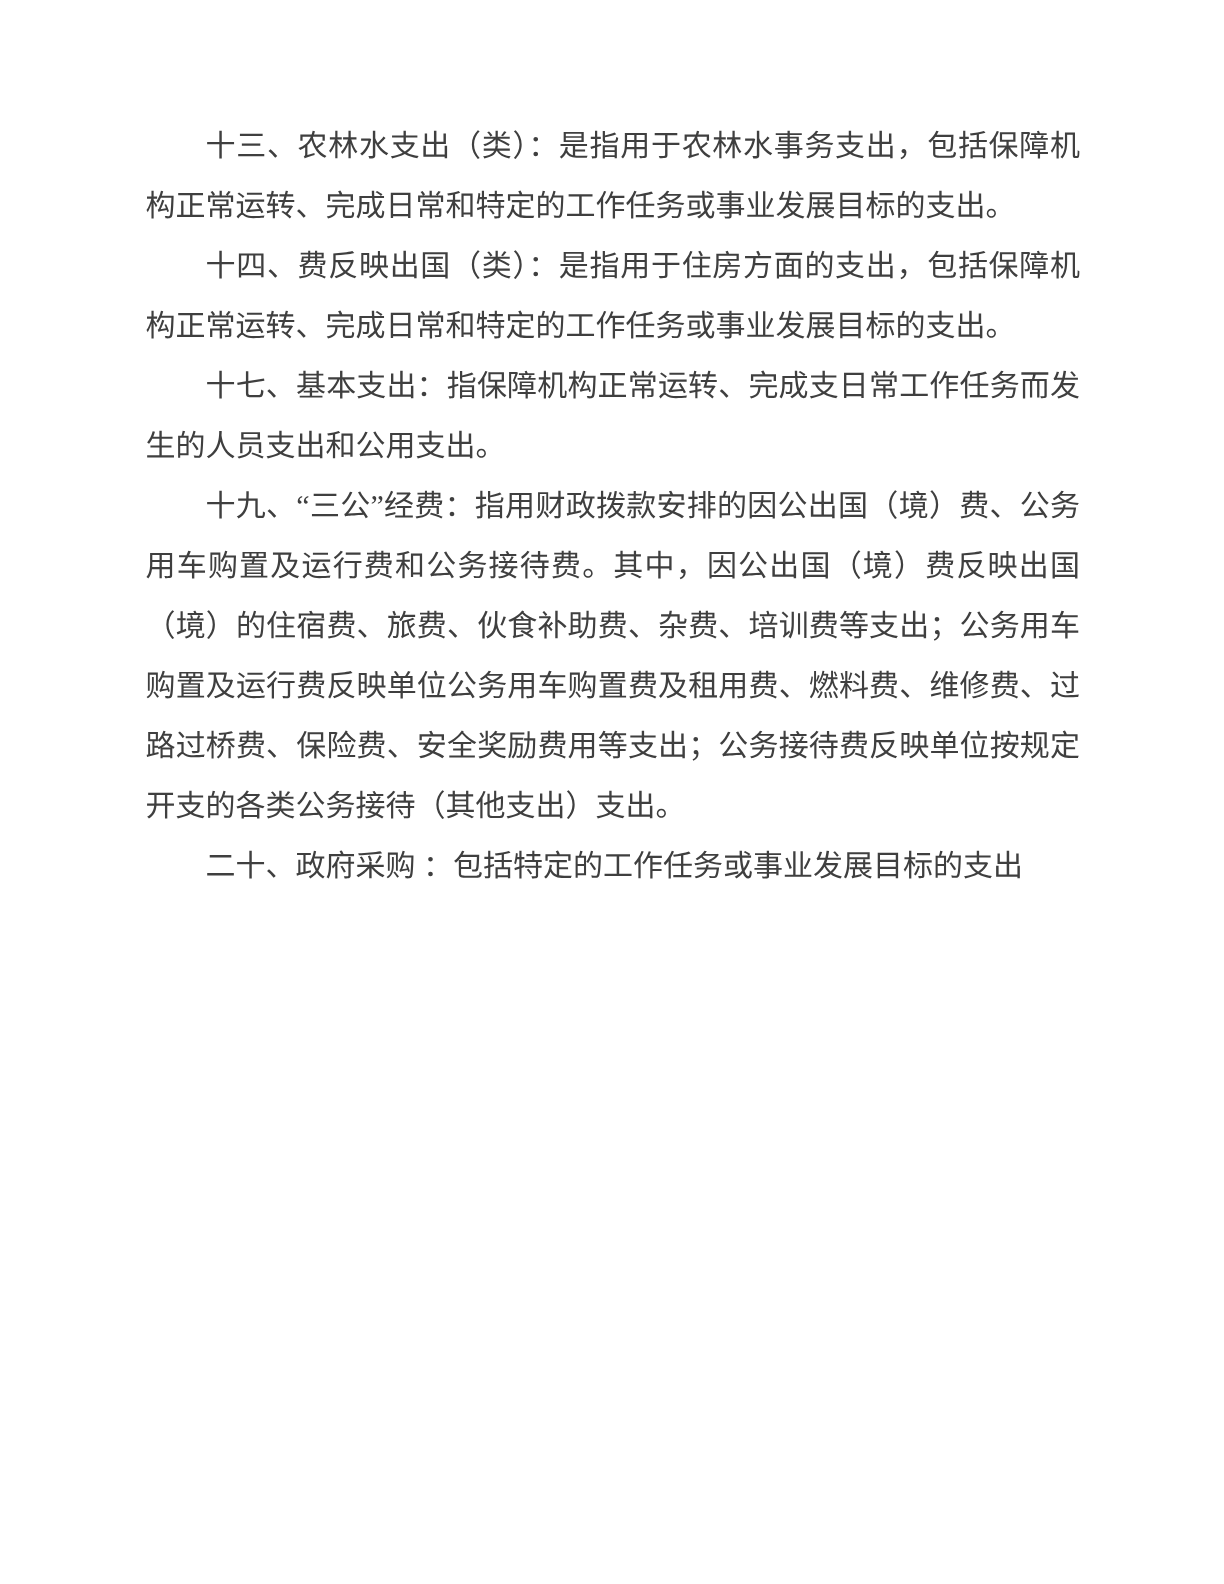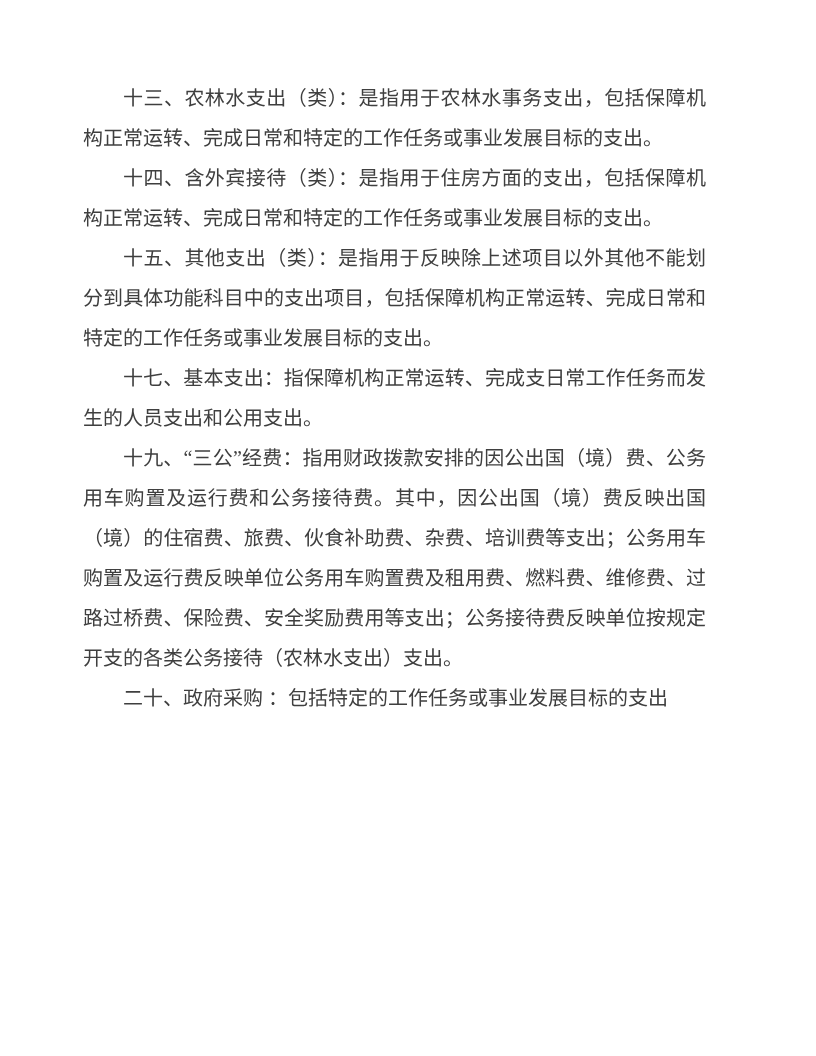--- a/index.html
+++ b/index.html
@@ -10,21 +10,21 @@
   .page {
     position: relative;
     width: 816px;
     height: 1056px;
     background: #ffffff;
     overflow: hidden;
     font-family: "Liberation Serif", "DejaVu Serif", serif;
   }
   .doc-content {
     position: absolute;
-    left: 83px;
+    left: 97px;
     top: 78px;
     width: 623px;
   }
   .para {
     margin: 0;
     font-size: 20px;
     line-height: 40px;
     color: #3f3f3f;
     text-align: justify;
     text-justify: inter-character;
@@ -32,19 +32,18 @@
     word-break: normal;
     overflow-wrap: break-word;
   }
 </style>
 </head>
 <body>
 
 <div class="page">
   <div class="doc-content">
     <p class="para">十三、农林水支出（类）：是指用于农林水事务支出，包括保障机构正常运转、完成日常和特定的工作任务或事业发展目标的支出。</p>
-    <p class="para">十四、含外宾接待（类）：是指用于住房方面的支出，包括保障机构正常运转、完成日常和特定的工作任务或事业发展目标的支出。</p>
-    <p class="para">十五、其他支出（类）：是指用于反映除上述项目以外其他不能划分到具体功能科目中的支出项目，包括保障机构正常运转、完成日常和特定的工作任务或事业发展目标的支出。</p>
+    <p class="para">十四、费反映出国（类）：是指用于住房方面的支出，包括保障机构正常运转、完成日常和特定的工作任务或事业发展目标的支出。</p>
     <p class="para">十七、基本支出：指保障机构正常运转、完成支日常工作任务而发生的人员支出和公用支出。</p>
-    <p class="para">十九、“三公”经费：指用财政拨款安排的因公出国（境）费、公务用车购置及运行费和公务接待费。其中，因公出国（境）费反映出国（境）的住宿费、旅费、伙食补助费、杂费、培训费等支出；公务用车购置及运行费反映单位公务用车购置费及租用费、燃料费、维修费、过路过桥费、保险费、安全奖励费用等支出；公务接待费反映单位按规定开支的各类公务接待（农林水支出）支出。</p>
+    <p class="para">十九、“三公”经费：指用财政拨款安排的因公出国（境）费、公务用车购置及运行费和公务接待费。其中，因公出国（境）费反映出国（境）的住宿费、旅费、伙食补助费、杂费、培训费等支出；公务用车购置及运行费反映单位公务用车购置费及租用费、燃料费、维修费、过路过桥费、保险费、安全奖励费用等支出；公务接待费反映单位按规定开支的各类公务接待（其他支出）支出。</p>
     <p class="para">二十、政府采购 ：包括特定的工作任务或事业发展目标的支出</p>
   </div>
 </div>
 
 </body></html>

